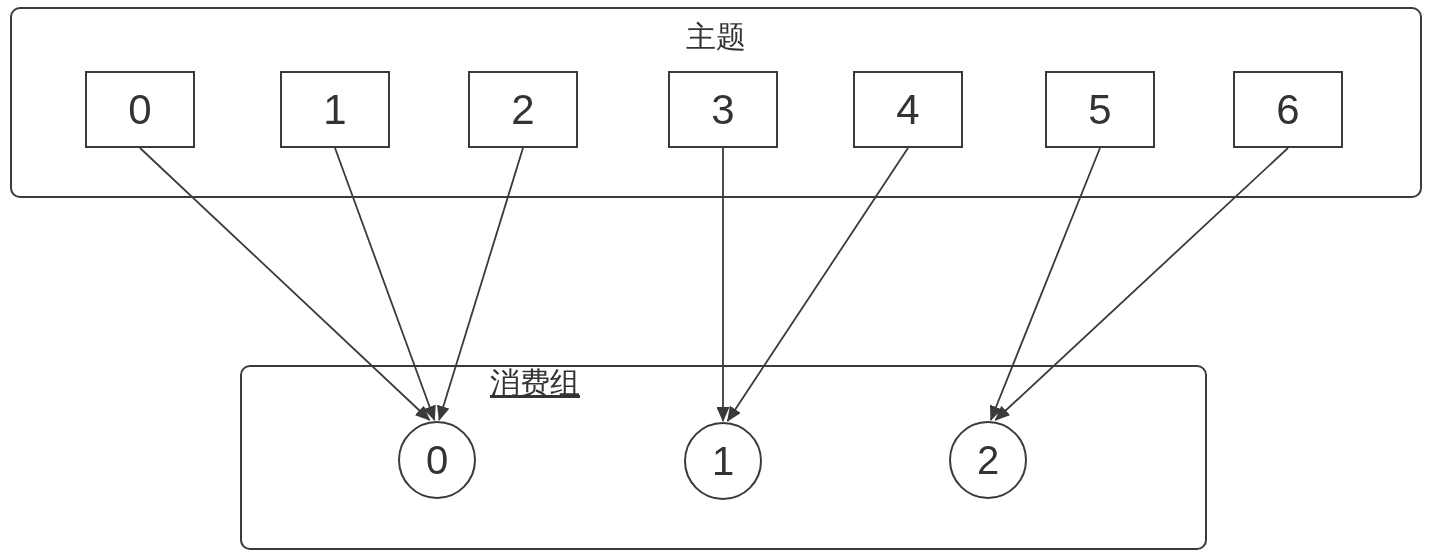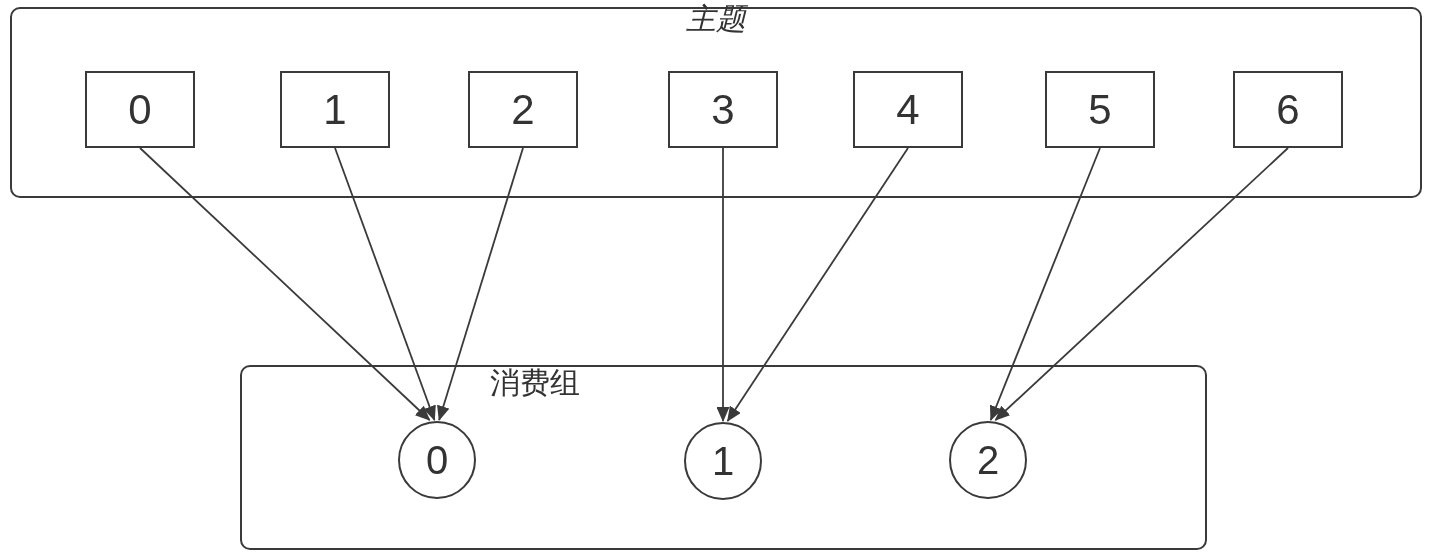--- a/index.html
+++ b/index.html
@@ -21,22 +21,22 @@
   .topic-box    { left: 10px;  top: 7px;   width: 1412px; height: 191px; }
   .consumer-box { left: 240px; top: 365px; width: 967px;  height: 185px; }
   .group-title {
     position: absolute;
     font-size: 30px;
     line-height: 1;
     color: #333333;
     transform: translateX(-50%);
     white-space: nowrap;
   }
-  .topic-title    { left: 716px; top: 4px; font-style: italic; }
-  .consumer-title { left: 535px; top: 368px; }
+  .topic-title    { left: 716px; top: 22px; }
+  .consumer-title { left: 535px; top: 368px; text-decoration: underline; }
   .pbox {
     position: absolute;
     width: 110px;
     height: 77px;
     border: 2px solid #3a3a3a;
     background: #ffffff;
     box-sizing: border-box;
     display: flex;
     align-items: center;
     justify-content: center;

